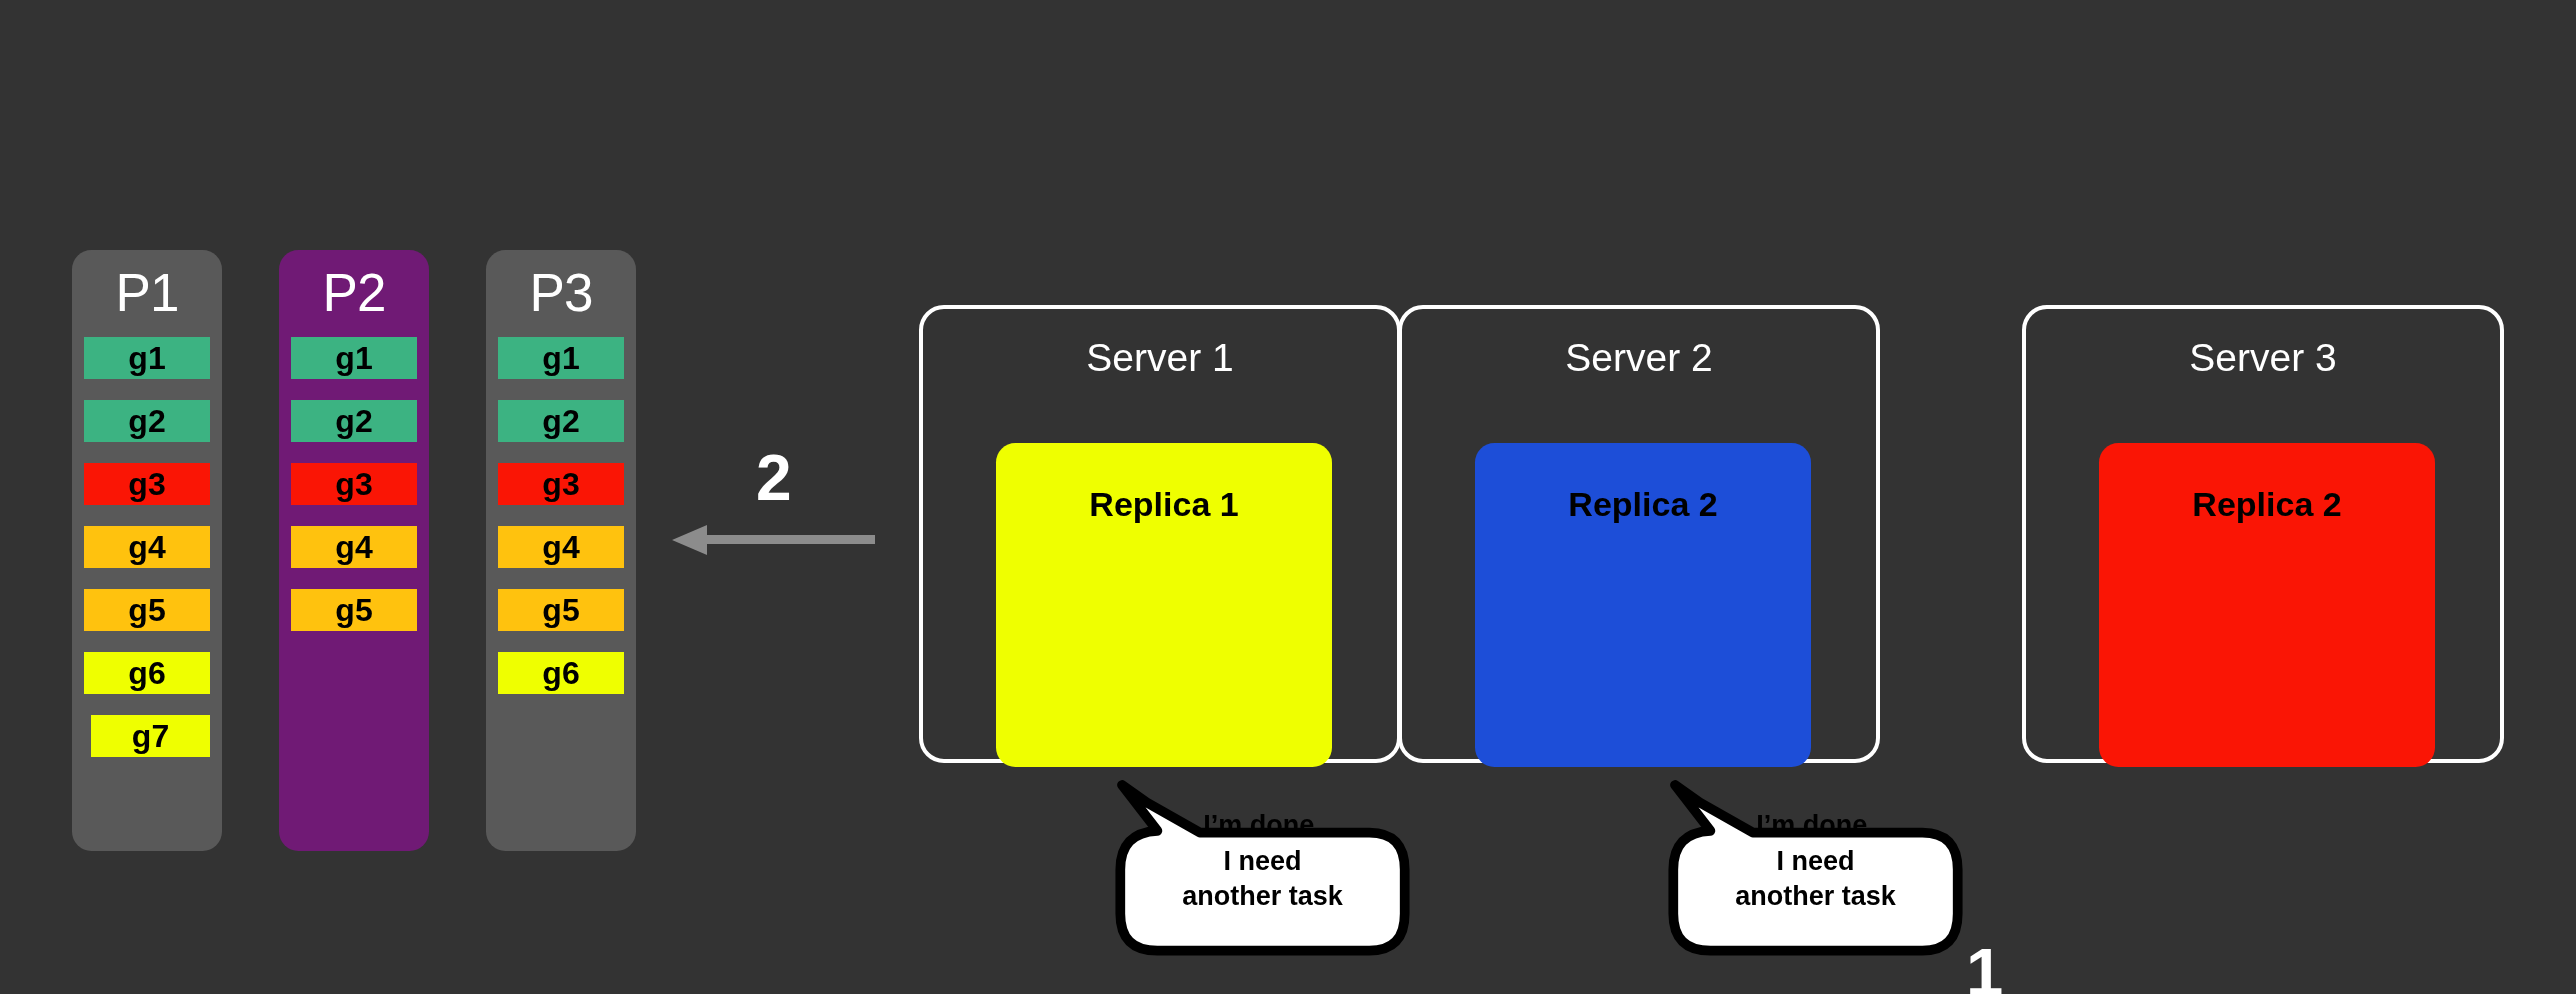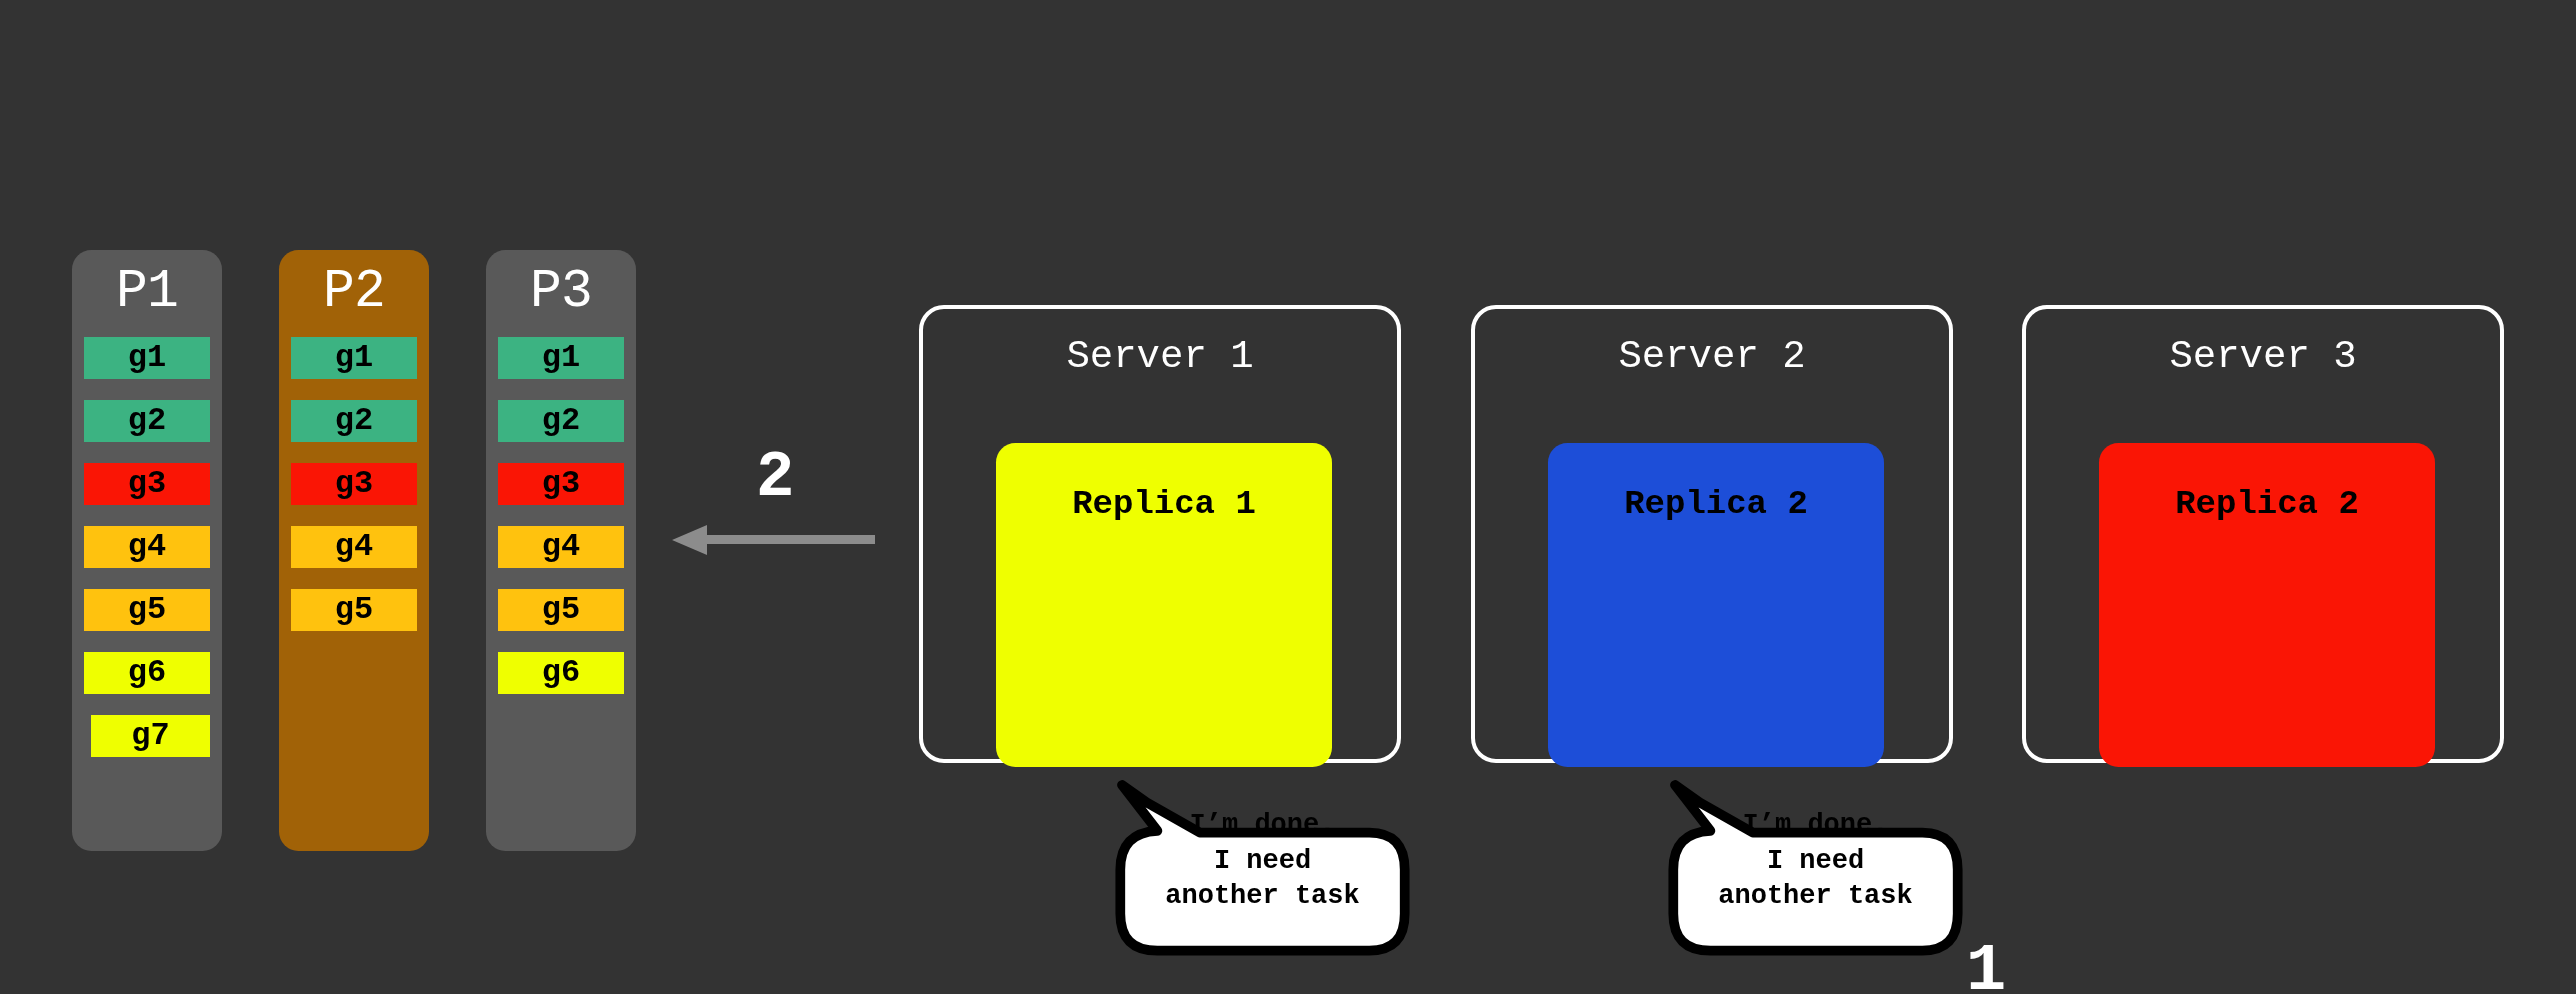--- a/index.html
+++ b/index.html
@@ -7,21 +7,21 @@
     margin: 0;
     padding: 0;
     background: #333333;
   }
   #stage {
     position: relative;
     width: 2576px;
     height: 994px;
     background: #333333;
     overflow: hidden;
-    font-family: Liberation Mono, monospace;
+    font-family: Liberation Sans, sans-serif;
   }
 
   
   .partition {
     position: absolute;
     width: 150px;
     top: 250px;
     height: 601px;
     background: #595959;
     border-radius: 19.4px;
@@ -168,21 +168,21 @@
       <div class="slot" style="background-color: rgb(60, 179, 130);">g1</div>
       <div class="slot" style="background-color: rgb(60, 179, 130);">g2</div>
       <div class="slot" style="background-color: rgb(250, 21, 5);">g3</div>
       <div class="slot" style="background-color: rgb(255, 194, 14);">g4</div>
       <div class="slot" style="background-color: rgb(255, 194, 14);">g5</div>
       <div class="slot" style="background-color: rgb(239, 255, 0);">g6</div>
       <div class="slot" style="background-color: rgb(239, 255, 0); margin-left: 7px;">g7</div>
     </div>
   </div>
 
-  <div class="partition" id="partition-1" style="left: 279px; background-color: #a16207;">
+  <div class="partition" id="partition-1" style="left: 279px; background-color: #701a75;">
     <div class="partition-title">P2</div>
     <div class="partition-slots">
       <div class="slot" style="background-color: rgb(60, 179, 130);">g1</div>
       <div class="slot" style="background-color: rgb(60, 179, 130);">g2</div>
       <div class="slot" style="background-color: rgb(250, 21, 5);">g3</div>
       <div class="slot" style="background-color: rgb(255, 194, 14);">g4</div>
       <div class="slot" style="background-color: rgb(255, 194, 14);">g5</div>
     </div>
   </div>
 
@@ -205,21 +205,21 @@
     <div class="arrow-line" style="background-color: rgb(140, 140, 140);"></div>
   </div>
 
   <div class="server" id="server-0" style="left:919px;">
     <div class="server-title">Server 1</div>
     <div class="replica" id="replica-0" style="background-color: rgb(239, 255, 0);">
       <div class="replica-label">Replica 1</div>
     </div>
   </div>
 
-  <div class="server" id="server-1" style="left:1471px;padding-left:35px;">
+  <div class="server" id="server-1" style="left:1398px;padding-left:35px;">
     <div class="server-title">Server 2</div>
     <div class="replica" id="replica-1" style="background-color: #1d4ed8;">
       <div class="replica-label">Replica 2</div>
     </div>
   </div>
 
   <div class="server" id="server-2" style="left:2022px;padding-left:40px;">
     <div class="server-title">Server 3</div>
     <div class="replica" id="replica-2" style="background-color: rgb(250, 21, 5);">
       <div class="replica-label">Replica 2</div>

